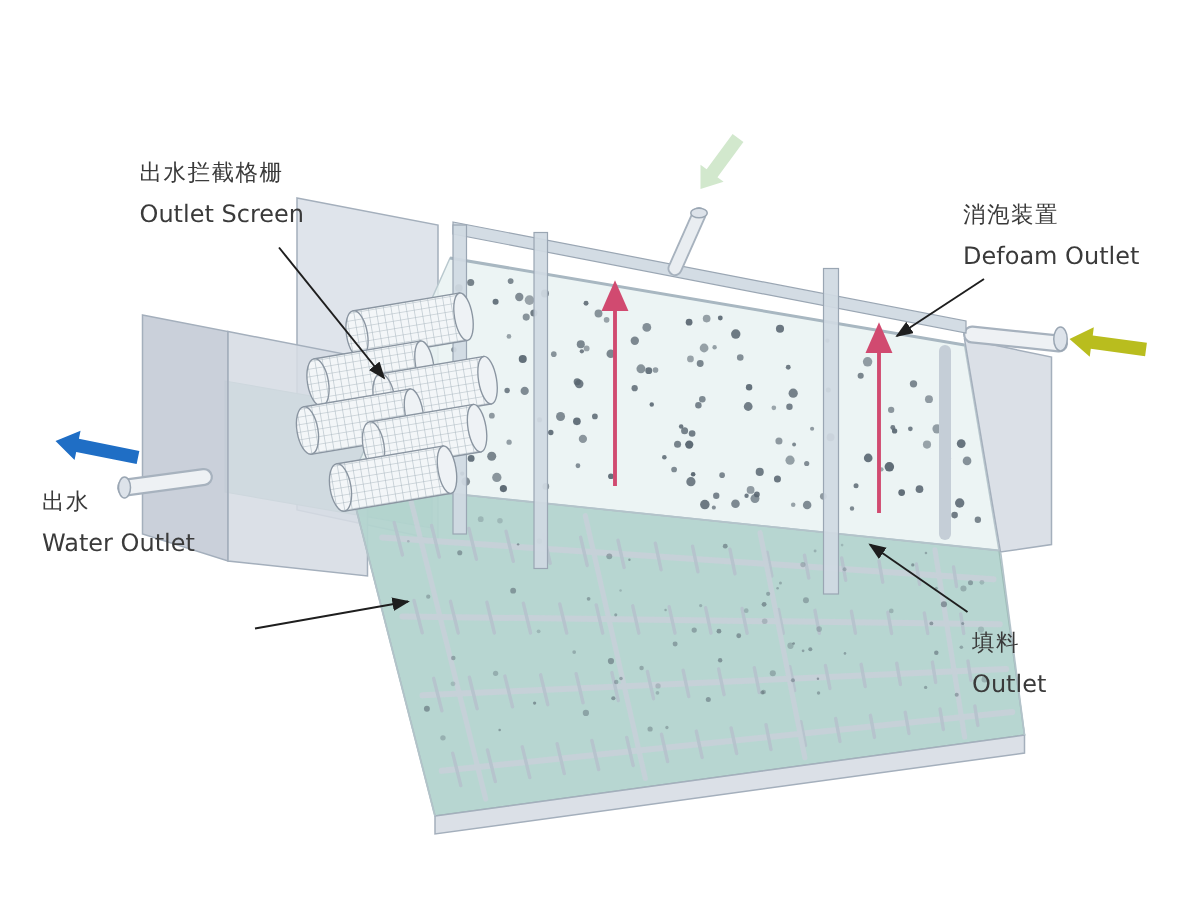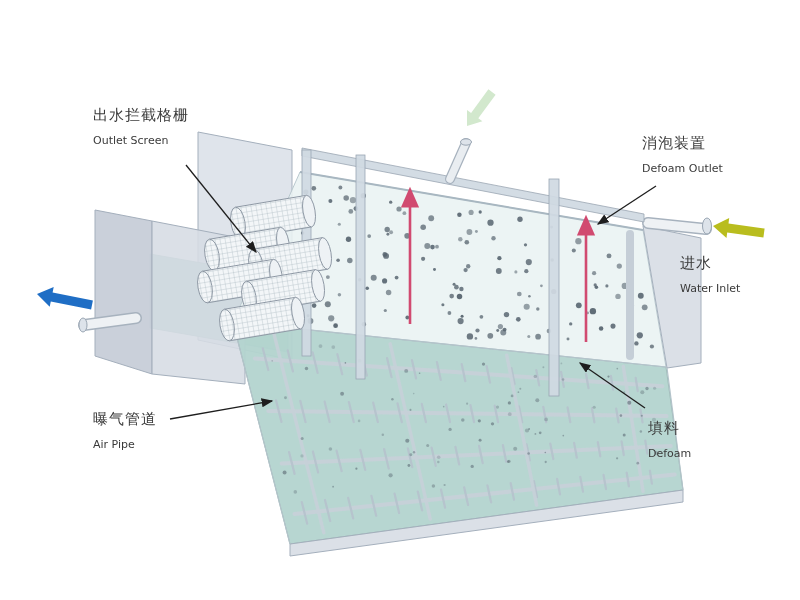--- a/index.html
+++ b/index.html
@@ -3,21 +3,21 @@
 <meta charset="utf-8">
 <style>
   * { box-sizing: border-box; }
   html,body { margin:0; padding:0; background:#ffffff; }
   body { font-family:"DejaVu Sans","Liberation Sans",sans-serif; }
   .stage { position:relative; width:776px; height:600px; background:#fff; overflow:hidden;margin-top:22px; }
   svg.scene { position:absolute; left:0; top:0; }
 
   .label { position:absolute; color:var(--c-label_text,#3a3a3a); line-height:1; }
   .label .zh { font-size:15px; letter-spacing:1px; margin-bottom:12px; white-space:nowrap; }
-  .label .en { font-size:11px; white-space:nowrap; }
+  .label .en { font-size:16px; white-space:nowrap; }
 
   .wall { fill:var(--c-tank_wall,#d6dce4); stroke:#a4afbc; stroke-width:1; fill-opacity:.88; }
   .back-panel { fill:#dde3ea; fill-opacity:.95; }
   .wall-dark { fill:#c7ced8; fill-opacity:.95; }
   .chamber-water { fill:#a6cbc5; stroke:#8fb5ae; stroke-width:.8; }
   .water-body { fill:var(--c-water_body,#b3d4cf); fill-opacity:.95; stroke:#9dbcb7; stroke-width:1; }
   .water-surface { fill:var(--c-water_surface,#e9f2f3); fill-opacity:.88; stroke:#b9c8ce; stroke-width:1; }
   .rim { stroke:#a8b7c1; stroke-width:2; fill:none; }
   .rim-soft { stroke:#b3c3ca; stroke-width:1.2; fill:none; }
   .beam,.post { fill:#d0d9e2; stroke:#9aa6b3; stroke-width:.8; fill-opacity:.93; }
@@ -446,29 +446,25 @@
     <div class="zh">出水拦截格栅</div>
     <div class="en">Outlet Screen</div>
   </div>
 
 
   <div class="label" style="left:642px; top:114px;">
     <div class="zh">消泡装置</div>
     <div class="en">Defoam Outlet</div>
   </div>
 
-  <div class="label" style="left:680px; top:234px;">
-    <div class="zh">进水</div>
-    <div class="en">Water Inlet</div>
+
+  <div class="label" style="left:28px; top:305px;">
+    <div class="zh">出水</div>
+    <div class="en">Water Outlet</div>
   </div>
 
-
-  <div class="label" style="left:93px; top:390px;">
-    <div class="zh">曝气管道</div>
-    <div class="en">Air Pipe</div>
-  </div>
 
   <div class="label" style="left:648px; top:399px;">
     <div class="zh">填料</div>
-    <div class="en">Defoam</div>
+    <div class="en">Outlet</div>
   </div>
 
 </div>
 
 </body></html>

